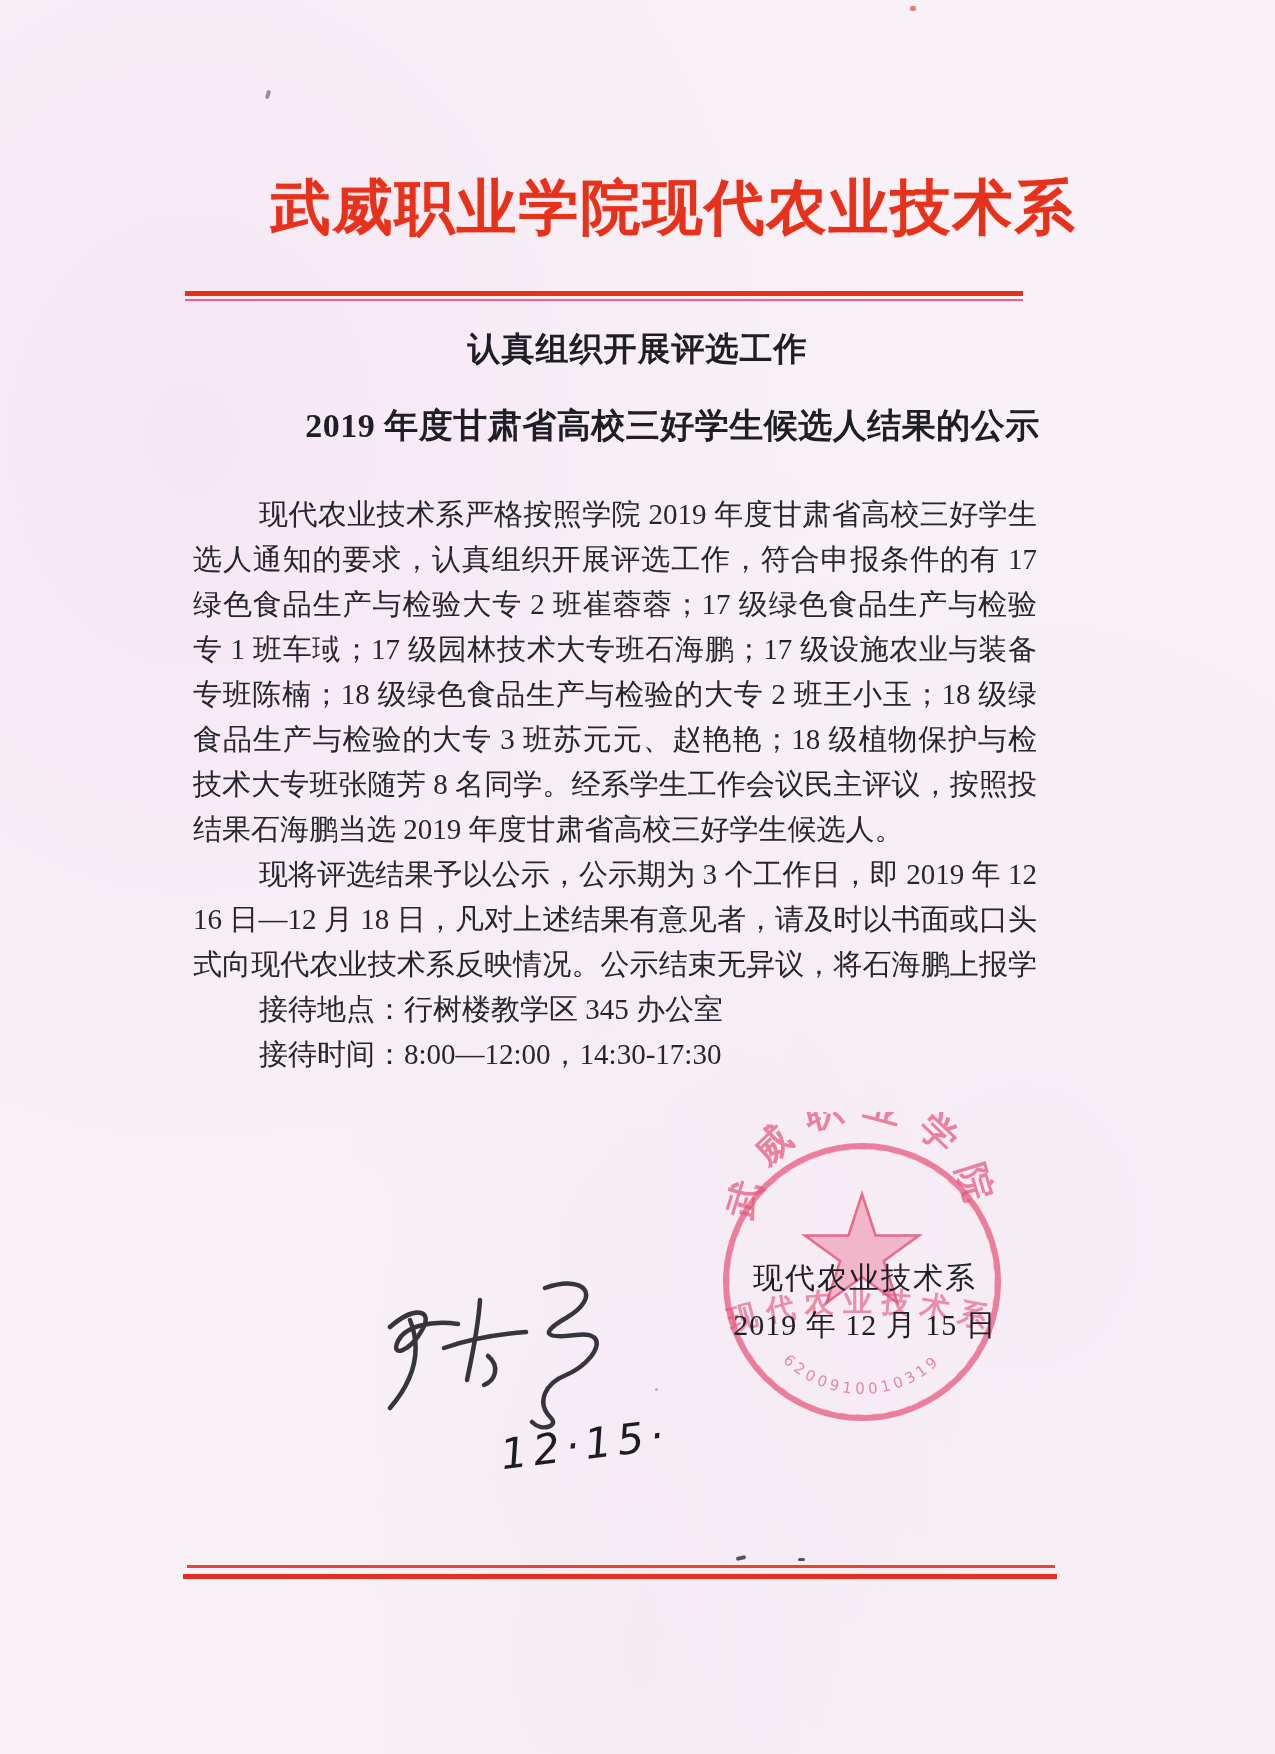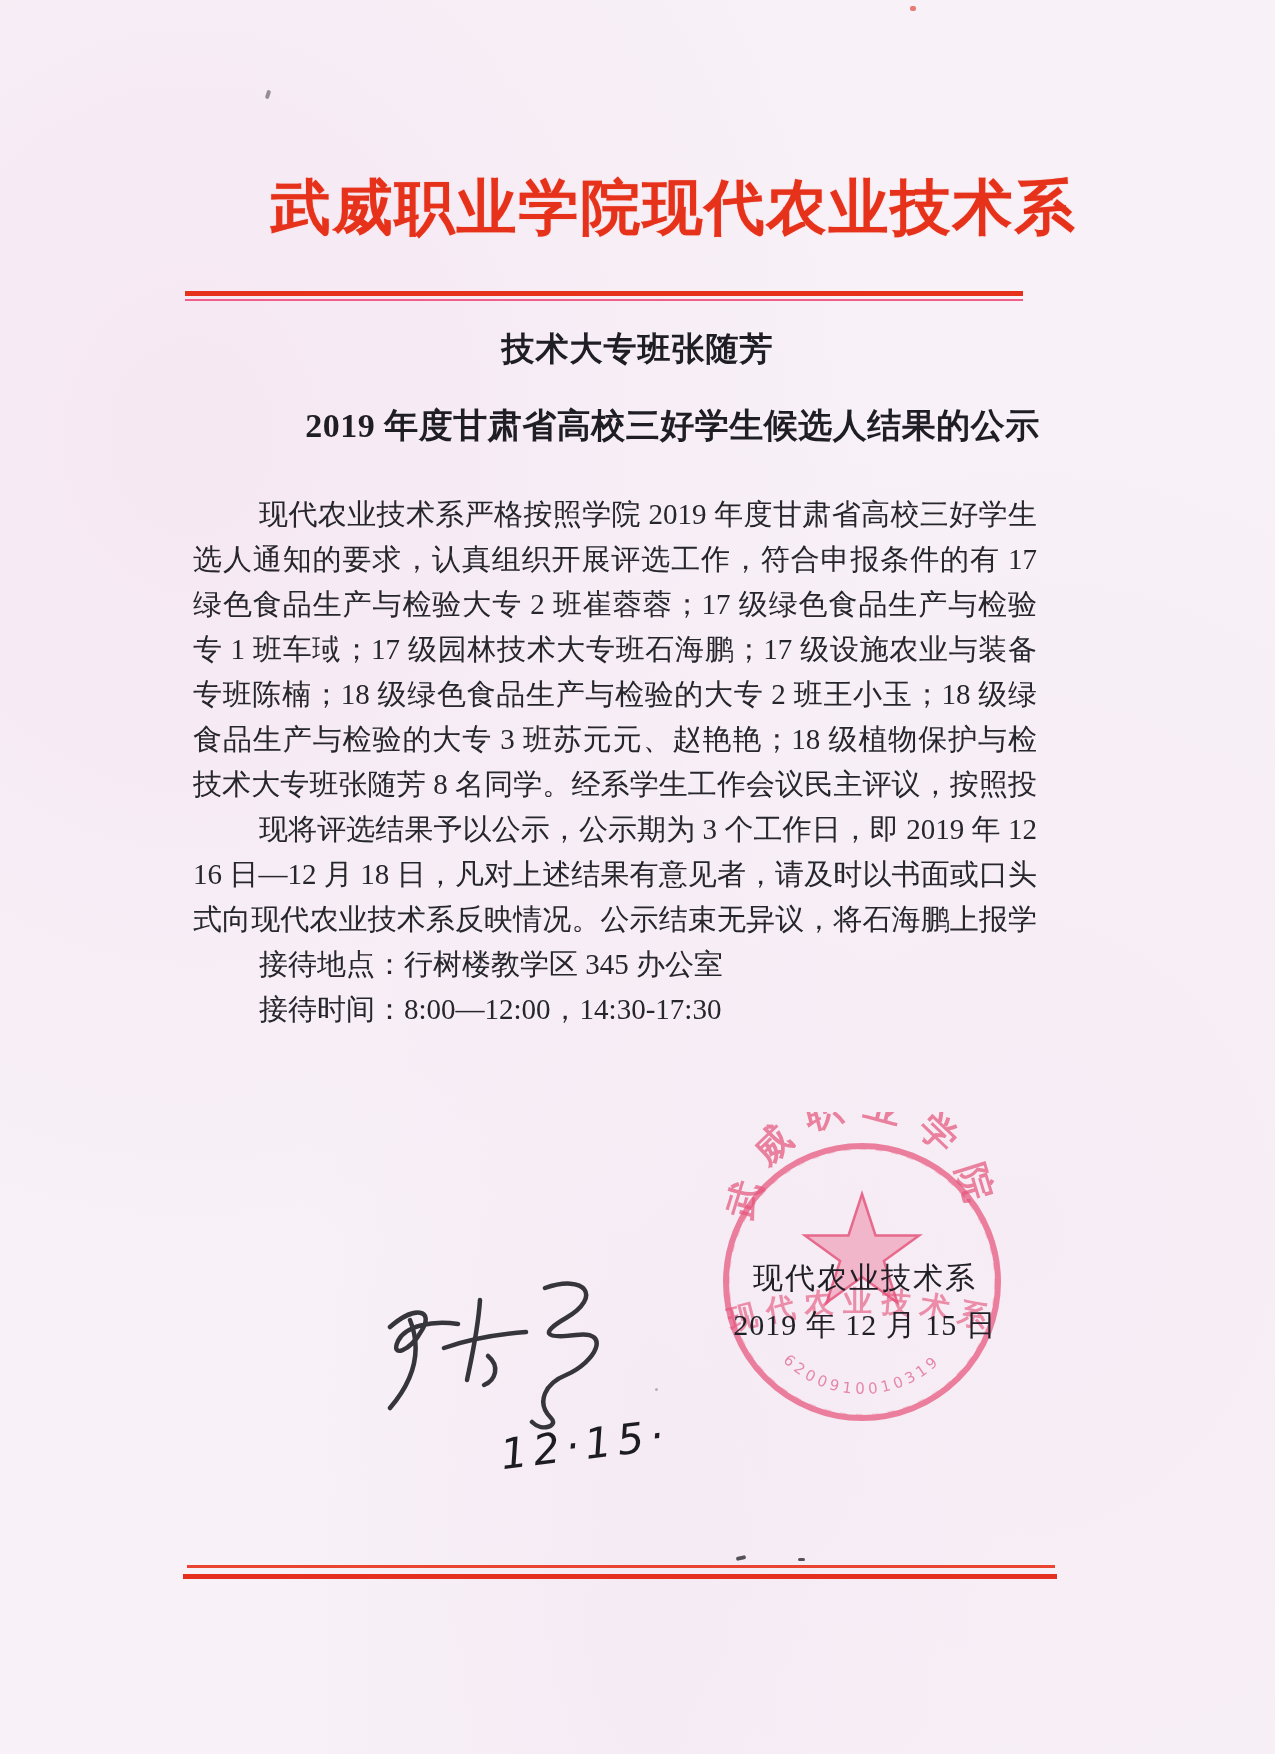--- a/index.html
+++ b/index.html
@@ -53,31 +53,32 @@
   .speck{background:#55505a;border-radius:2px;}
   .speck.red{background:#e04a3a;}
 </style>
 </head>
 <body>
 
 <div class="abs doc-header">武威职业学院现代农业技术系</div>
 <div class="abs rule-top-1"></div>
 <div class="abs rule-top-2"></div>
 
-<div class="abs doc-title1">技术大专班张随芳</div>
+<div class="abs doc-title1">认真组织开展评选工作</div>
 <div class="abs doc-title2">2019 年度甘肃省高校三好学生候选人结果的公示</div>
 
 <div class="abs body-text">
   <div class="line ind">现代农业技术系严格按照学院 2019 年度甘肃省高校三好学生候</div>
   <div class="line">选人通知的要求，认真组织开展评选工作，符合申报条件的有 17 级</div>
   <div class="line">绿色食品生产与检验大专 2 班崔蓉蓉；17 级绿色食品生产与检验大</div>
   <div class="line">专 1 班车琙；17 级园林技术大专班石海鹏；17 级设施农业与装备大</div>
   <div class="line">专班陈楠；18 级绿色食品生产与检验的大专 2 班王小玉；18 级绿色</div>
   <div class="line">食品生产与检验的大专 3 班苏元元、赵艳艳；18 级植物保护与检疫</div>
   <div class="line">技术大专班张随芳 8 名同学。经系学生工作会议民主评议，按照投票</div>
+  <div class="line pend">结果石海鹏当选 2019 年度甘肃省高校三好学生候选人。</div>
   <div class="line ind">现将评选结果予以公示，公示期为 3 个工作日，即 2019 年 12 月</div>
   <div class="line">16 日—12 月 18 日，凡对上述结果有意见者，请及时以书面或口头形</div>
   <div class="line">式向现代农业技术系反映情况。公示结束无异议，将石海鹏上报学院</div>
   <div class="line plain ind">接待地点：行树楼教学区 345 办公室</div>
   <div class="line plain ind">接待时间：8:00—12:00，14:30-17:30</div>
 </div>
 
 <div class="abs sig-dept">现代农业技术系</div>
 <div class="abs sig-date">2019 年 12 月 15 日</div>
 

